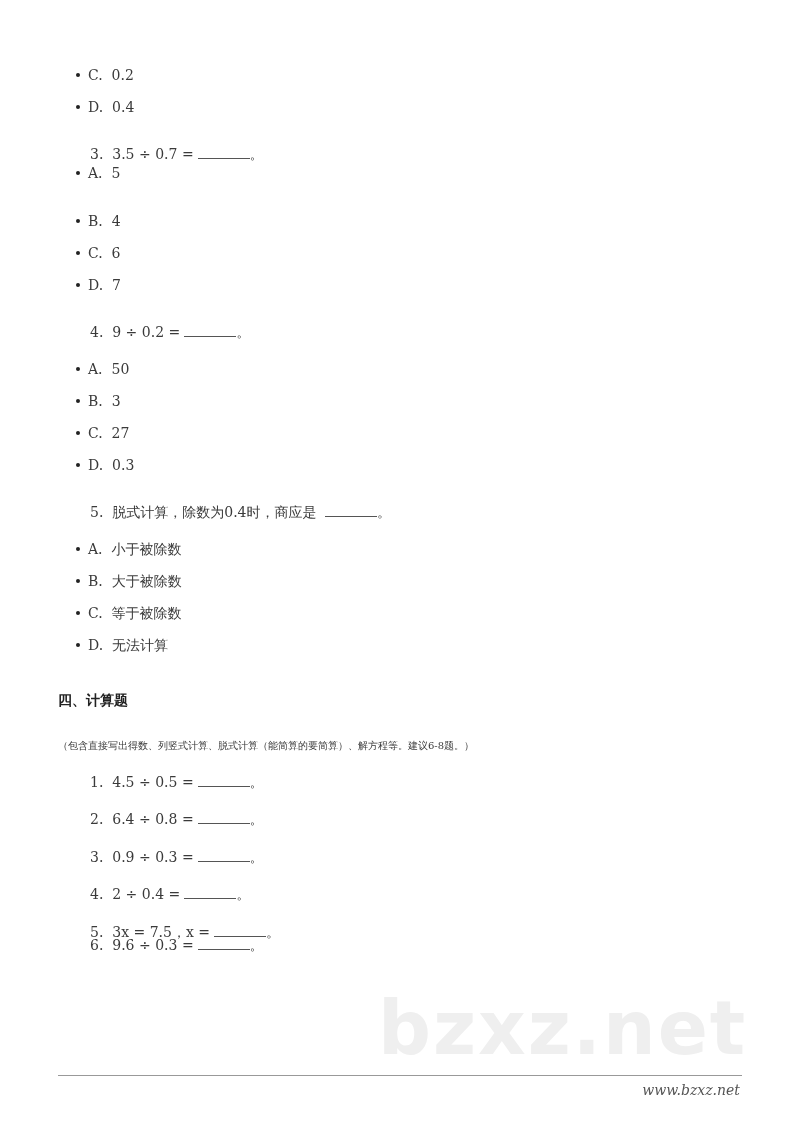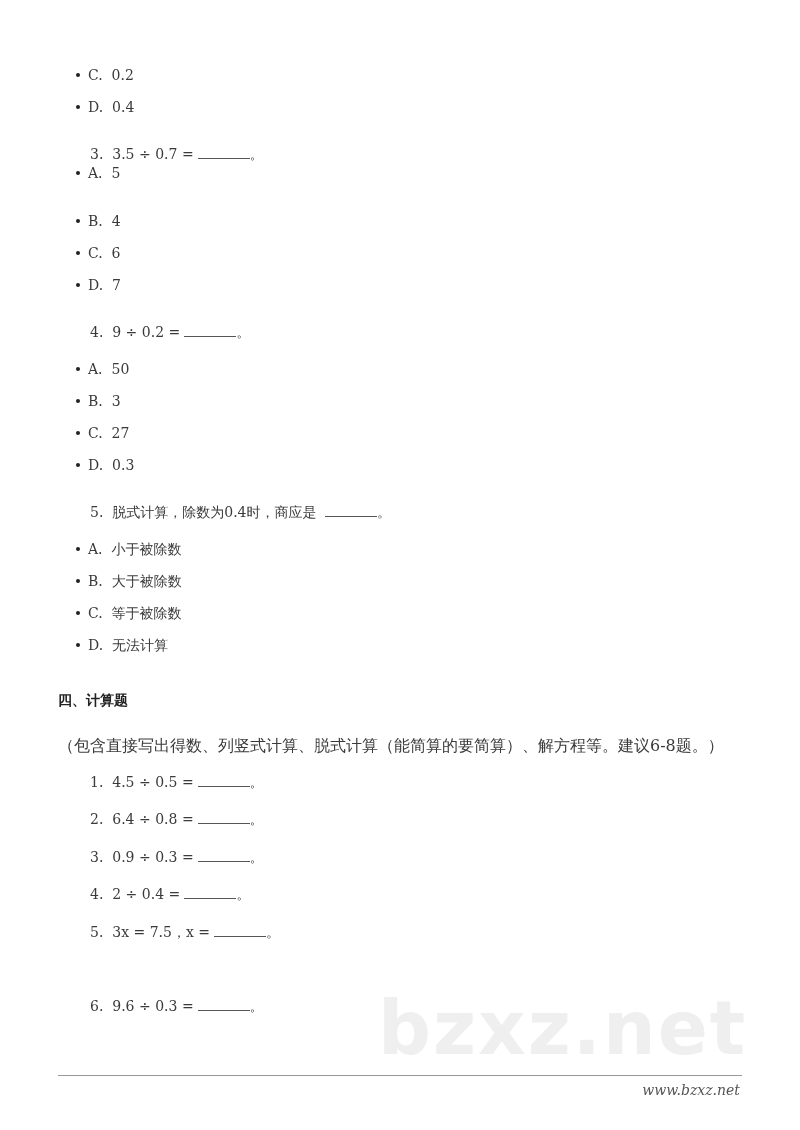--- a/index.html
+++ b/index.html
@@ -16,21 +16,21 @@
     .opt { left: 76px; }
     .q { left: 90px; }
     .blank {
       display: inline-block; width: 52px; border-bottom: 1px solid #555; height: 12px; margin-left: 4px;
       vertical-align: baseline;
     }
     .heading {
       position: absolute; left: 58px; top: 692px; font-size: 14px; font-weight: bold;
       font-family: "DejaVu Sans", "Liberation Sans", sans-serif; color: #222;
     }
-    .note { left: 58px; font-size: 16px; }
+    .note { left: 58px; font-size: 10px; }
     .watermark {
       position: absolute; left: 378px; top: 985px; font-size: 74px; font-weight: bold;
       font-family: "DejaVu Sans", "Liberation Sans", sans-serif; color: #efefef; letter-spacing: 2px;
     }
     .rule { position: absolute; left: 58px; top: 1075px; width: 684px; height: 1px; background: #999; }
     .footer-url {
       position: absolute; right: 60px; top: 1082px; font-size: 14px; font-style: italic; color: #555;
       font-family: "DejaVu Serif", "Liberation Serif", serif;
     }
   </style>
@@ -59,17 +59,17 @@
 <div class="line opt bullet" style="top:636px"><span>D.</span>  <span>无法计算</span></div>
 
 <div class="heading">四、计算题</div>
 <div class="line note" style="top:737px">（包含直接写出得数、列竖式计算、脱式计算（能简算的要简算）、解方程等。建议6-8题。）</div>
 
 <div class="line q" style="top:773px"><span>1.</span>  <span>4.5 ÷ 0.5 =</span><span class="blank"></span><span>。</span></div>
 <div class="line q" style="top:810px"><span>2.</span>  <span>6.4 ÷ 0.8 =</span><span class="blank"></span><span>。</span></div>
 <div class="line q" style="top:848px"><span>3.</span>  <span>0.9 ÷ 0.3 =</span><span class="blank"></span><span>。</span></div>
 <div class="line q" style="top:885px"><span>4.</span>  <span>2 ÷ 0.4 =</span><span class="blank"></span><span>。</span></div>
 <div class="line q" style="top:923px"><span>5.</span>  <span>3x = 7.5，x =</span><span class="blank"></span><span>。</span></div>
-<div class="line q" style="top:997px"><span>6.</span>  <span>9.6 ÷ 0.3 =</span><span class="blank"></span><span>。</span></div>
+<div class="line q" style="top:936px"><span>6.</span>  <span>9.6 ÷ 0.3 =</span><span class="blank"></span><span>。</span></div>
 
 <div class="watermark">bzxz.net</div>
 <div class="rule"></div>
 <div class="footer-url">www.bzxz.net</div>
 
 </body></html>

